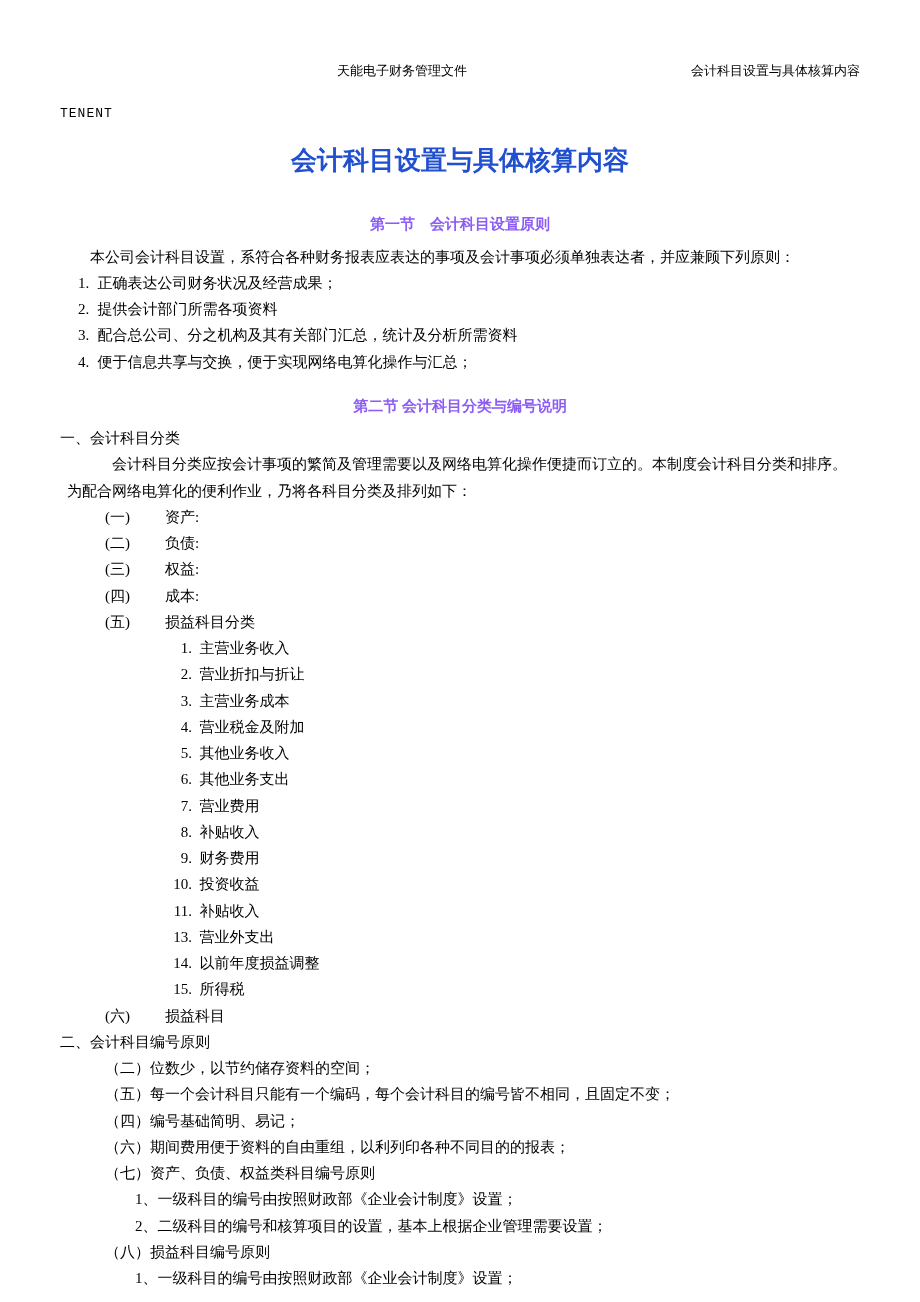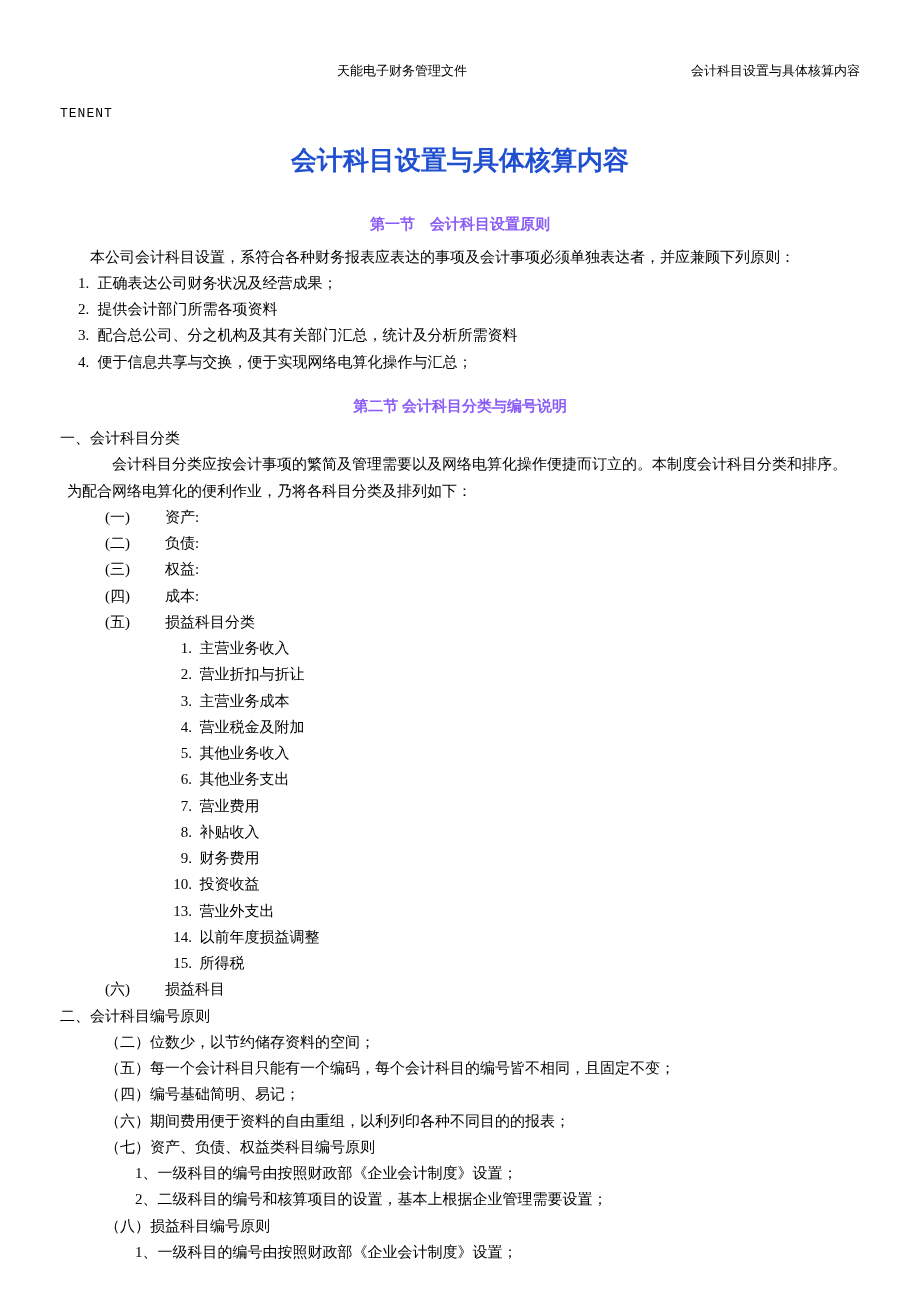--- a/index.html
+++ b/index.html
@@ -135,20 +135,24 @@
     </div>
   <div class="row">
       <span class="n">9.</span>
       <span>财务费用</span>
     </div>
   <div class="row">
       <span class="n">10.</span>
       <span>投资收益</span>
     </div>
   <div class="row">
+      <span class="n">11.</span>
+      <span>补贴收入</span>
+    </div>
+  <div class="row">
       <span class="n">13.</span>
       <span>营业外支出</span>
     </div>
   <div class="row">
       <span class="n">14.</span>
       <span>以前年度损益调整</span>
     </div>
   <div class="row">
       <span class="n">15.</span>
       <span>所得税</span>

